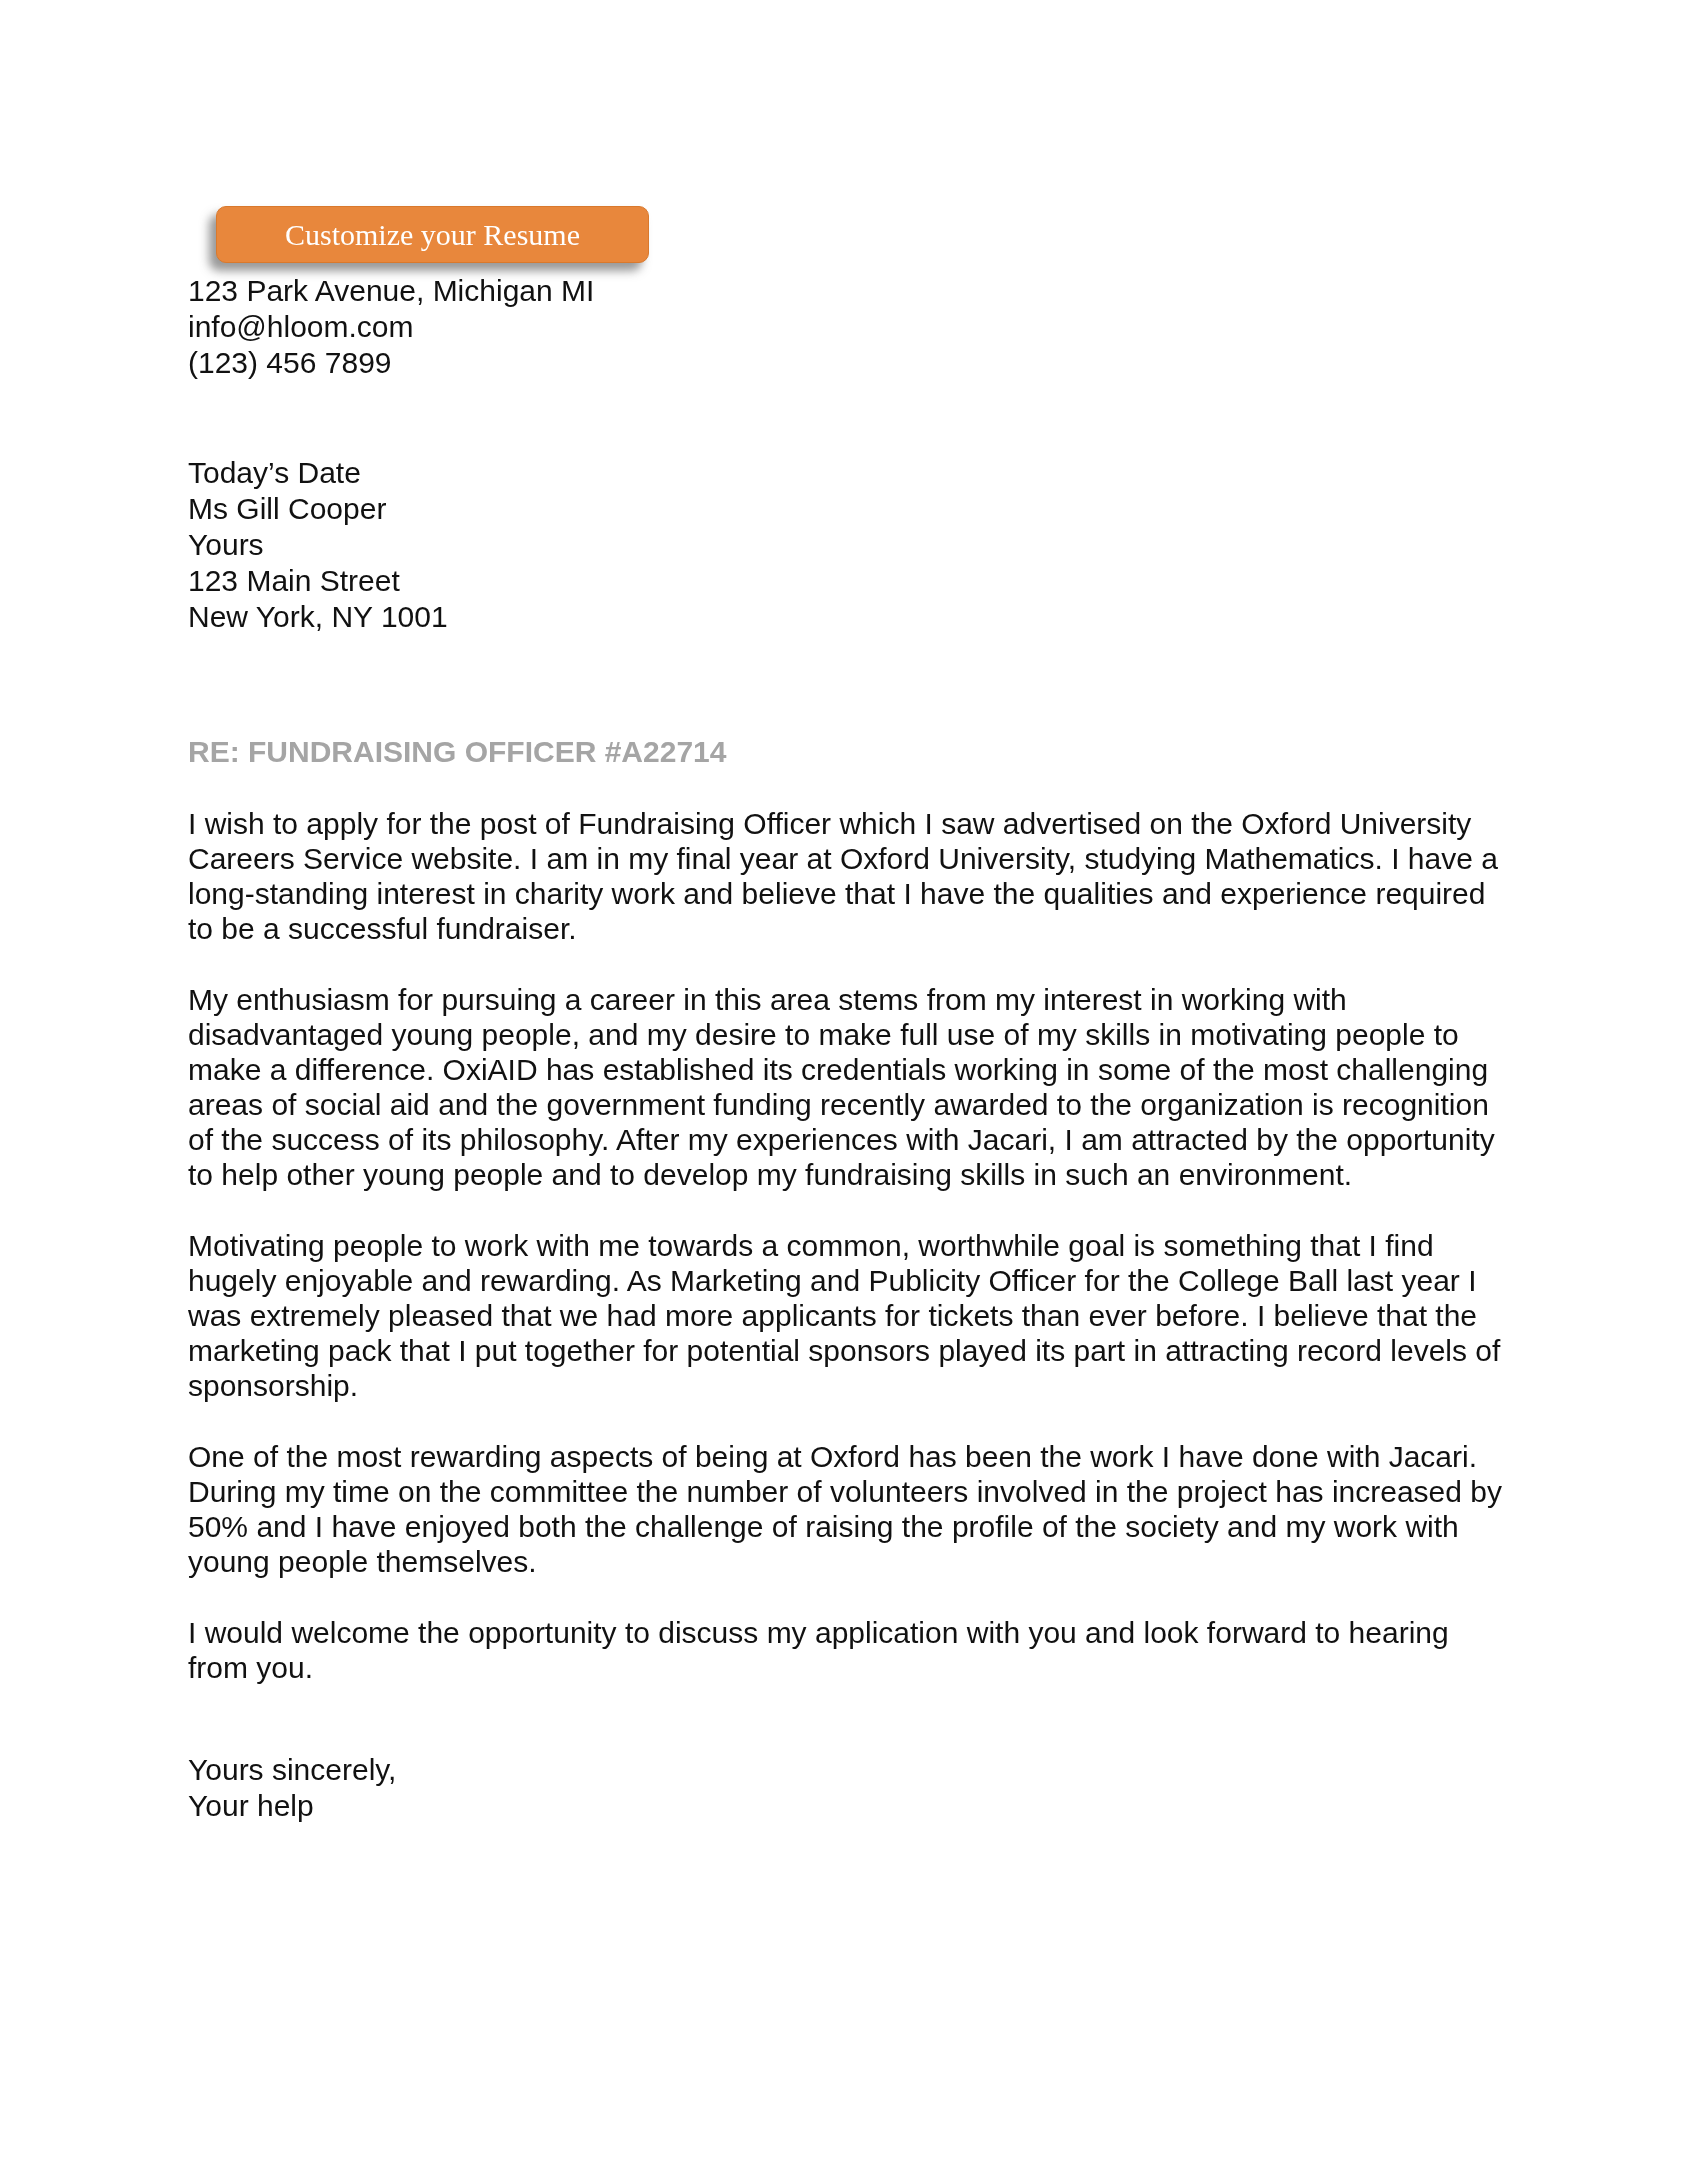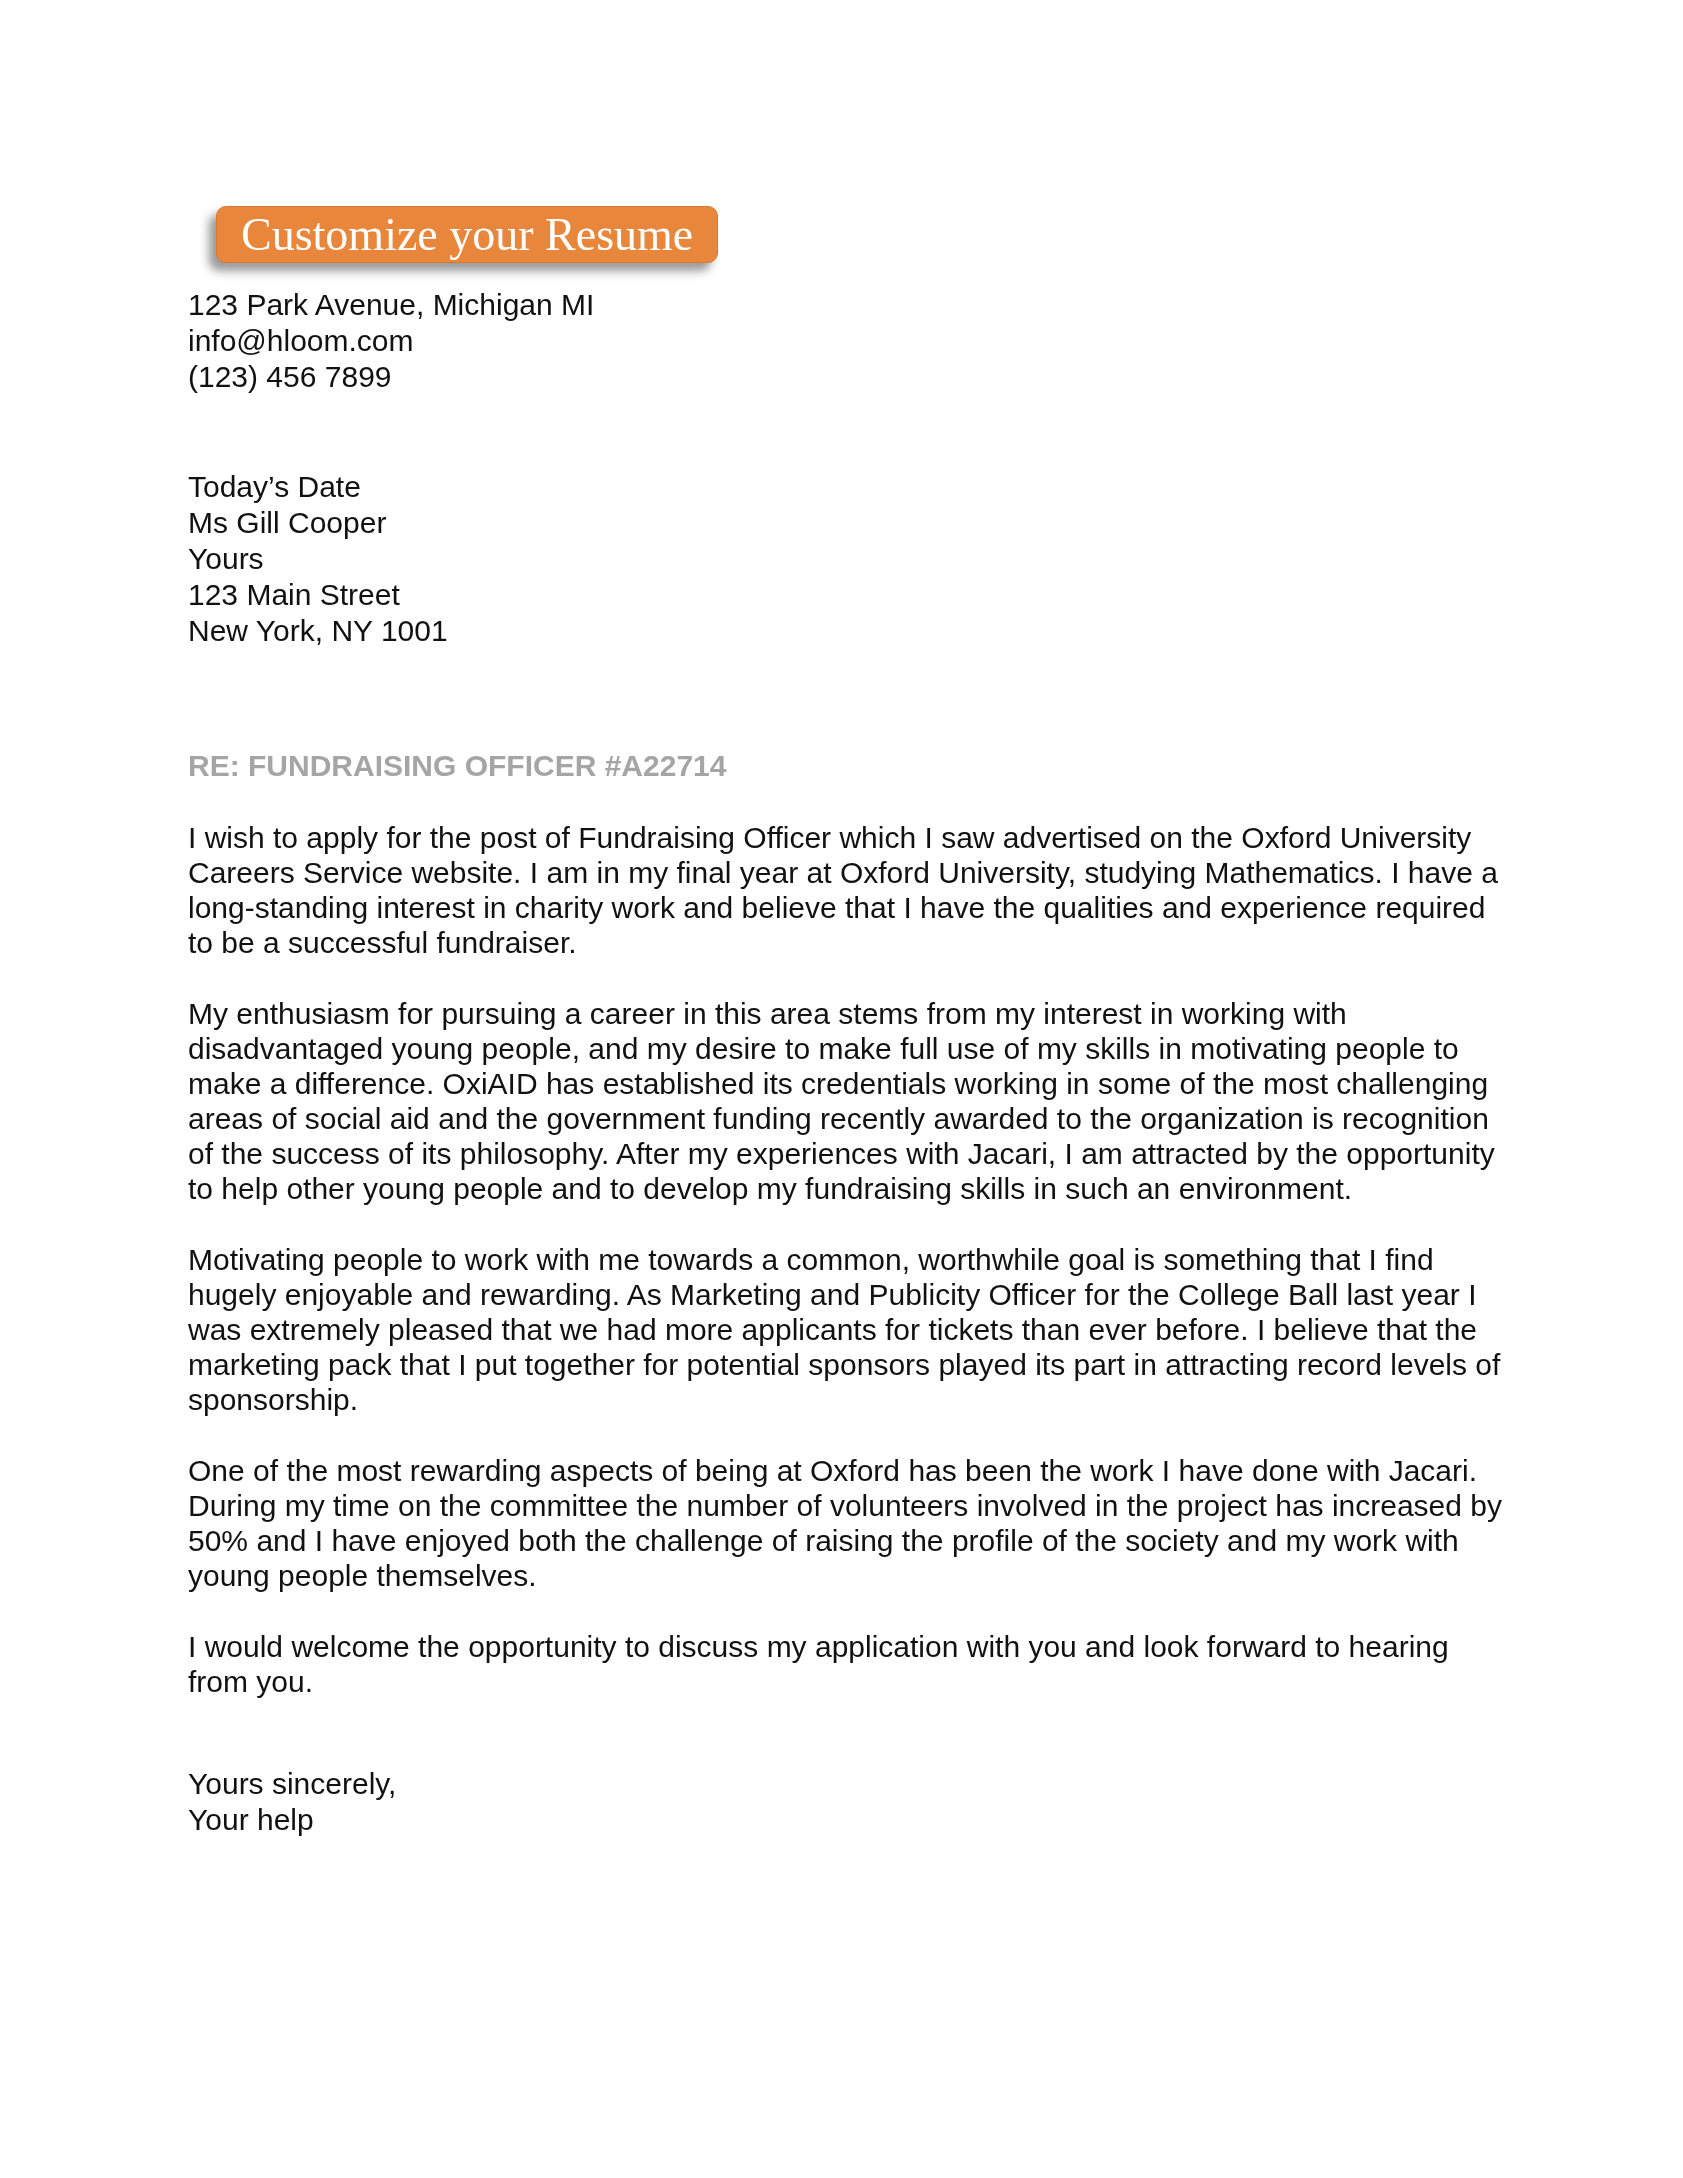--- a/index.html
+++ b/index.html
@@ -30,35 +30,35 @@
     box-sizing: border-box;
     min-width: 433px;
     height: 57px;
     line-height: 55px;
     text-align: center;
     background: var(--accent, #e8873c);
     border: 1px solid #d9792d;
     border-radius: 10px;
     color: #ffffff;
     font-family: "Liberation Serif", serif;
-    font-size: 46px;
-    padding: 0 24px;
+    font-size: 30px;
+    padding: 0 44px;
     box-shadow: -7px 8px 10px rgba(70, 70, 70, 0.55);
     cursor: pointer;
   }
   .name-heading {
     margin: 26px 0 0 0;
     font-size: 63px;
     font-weight: bold;
     letter-spacing: -1px;
     line-height: 75px;
     color: #000000;
   }
   .contact-block {
-    margin-top: 24px;
+    margin-top: 10px;
   }
   .line {
     font-size: 30px;
     line-height: 36px;
   }
   .recipient-block {
     margin-top: 74px;
   }
   .subject-line {
     margin-top: 99px;

